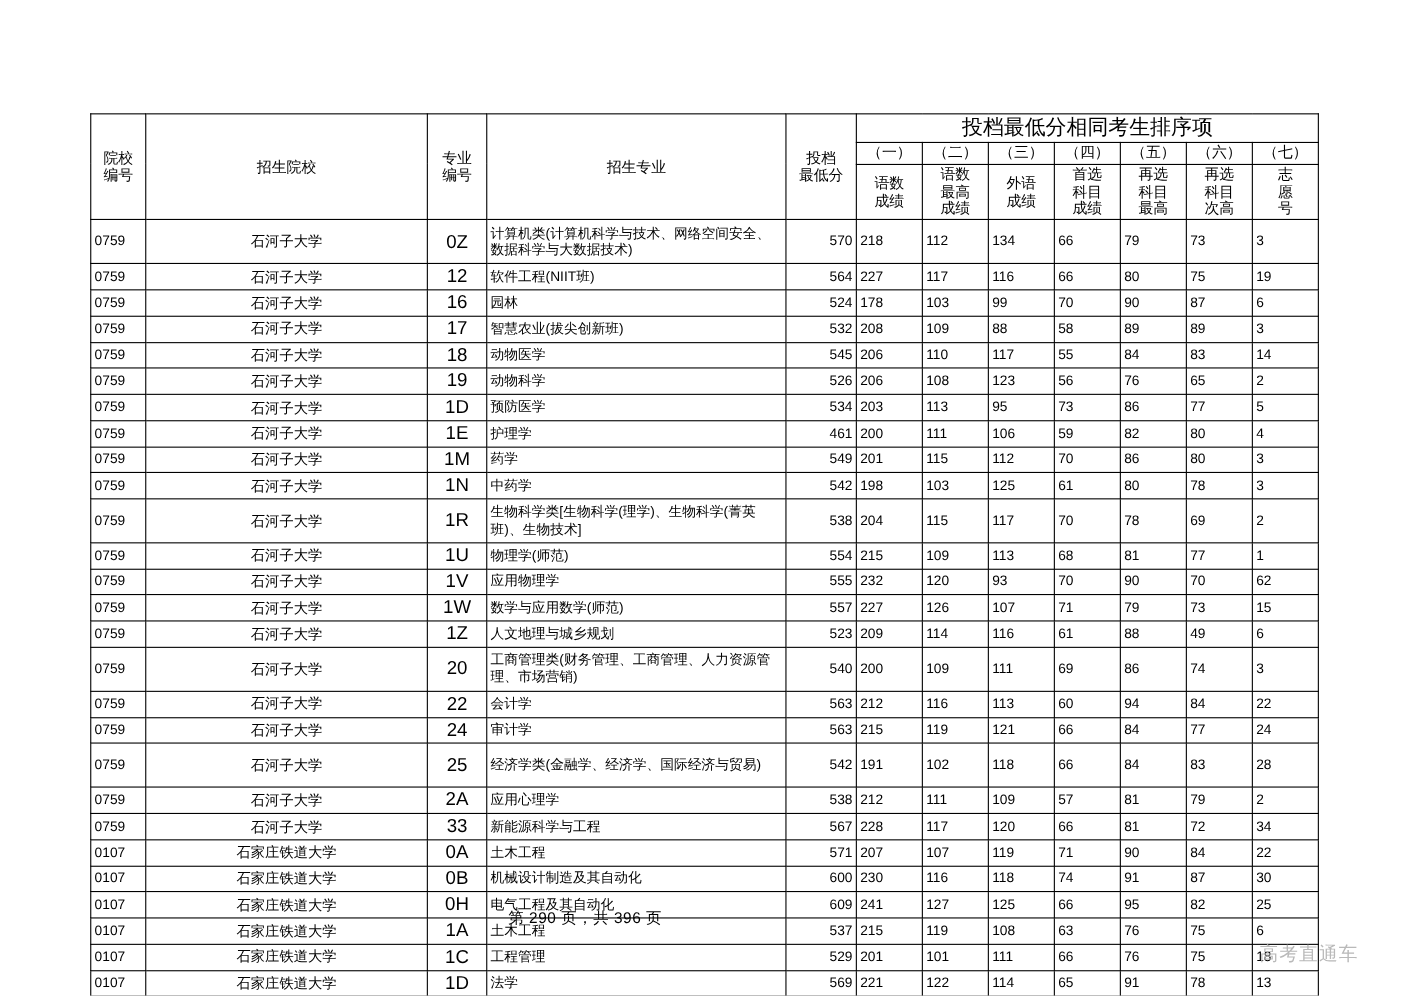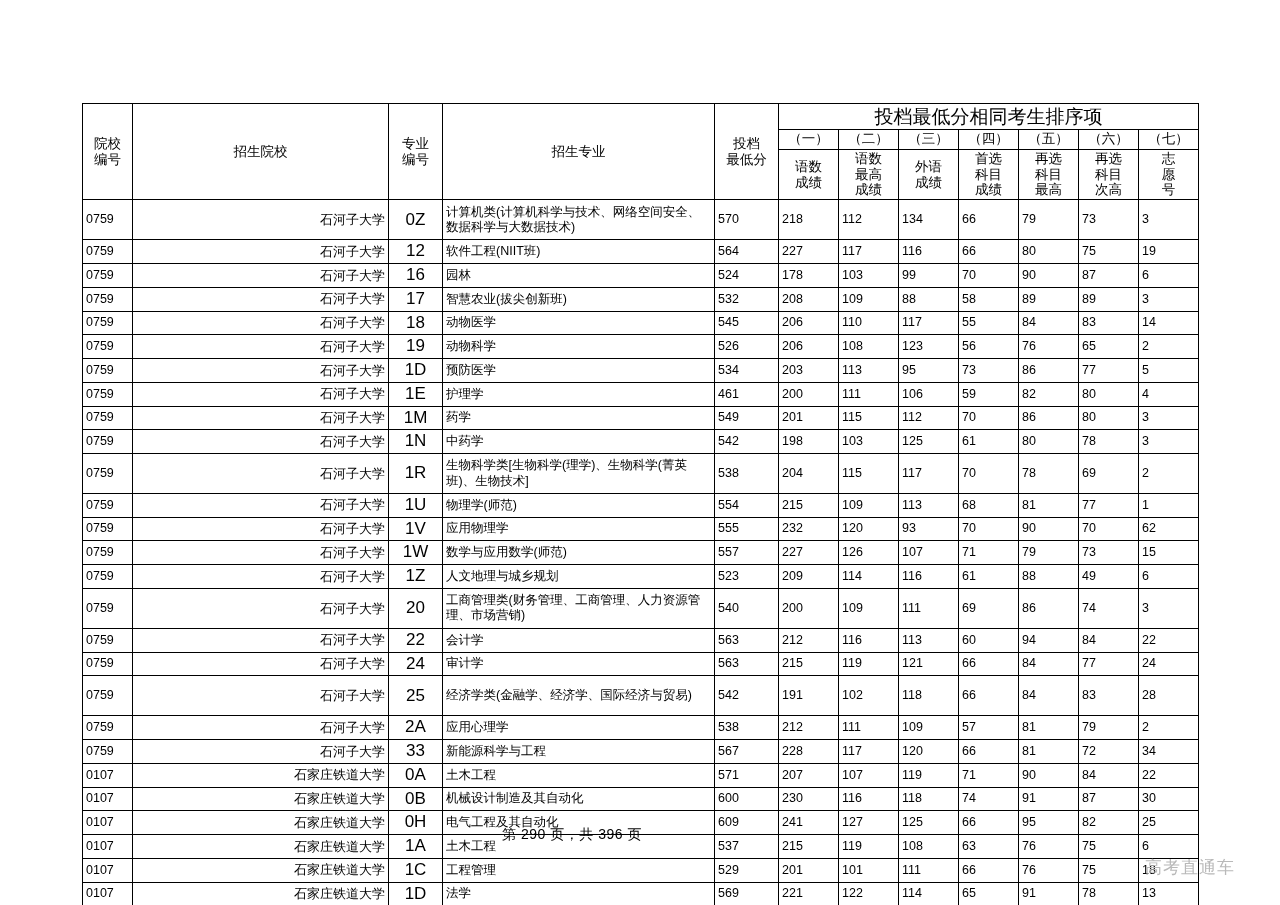--- a/index.html
+++ b/index.html
@@ -68,35 +68,34 @@
   .hdr-main {
     text-align: center;
     font-size: 13.5px;
     padding: 4px 2px;
   }
   .hdr-main .stack {
     display: block;
     line-height: 1.18;
   }
   td.code { text-align: left; font-size: 12.5px; }
-  td.school { text-align: right; padding-left: 8px; font-size: 13px; }
+  td.school { text-align: center; padding-left: 8px; font-size: 13px; }
   td.major-code { text-align: center; font-size: 17px; }
   td.major { text-align: left; padding-left: 5px; font-size: 12.5px; }
-  td.score { text-align: left; font-size: 12.5px; }
+  td.score { text-align: right; font-size: 12.5px; }
   td.v { text-align: left; padding-left: 5px; font-size: 12.5px; }
 
   .footer {
     position: absolute;
     left: 0;
     top: 826px;
     width: 1064px;
     text-align: center;
     font-size: 14px;
     letter-spacing: 0.5px;
-    margin-left: 40px;
   }
   .watermark {
     position: absolute;
     right: 45px;
     bottom: 26px;
     font-size: 17px;
     color: #b9b9b9;
     letter-spacing: 1px;
   }
 </style>

